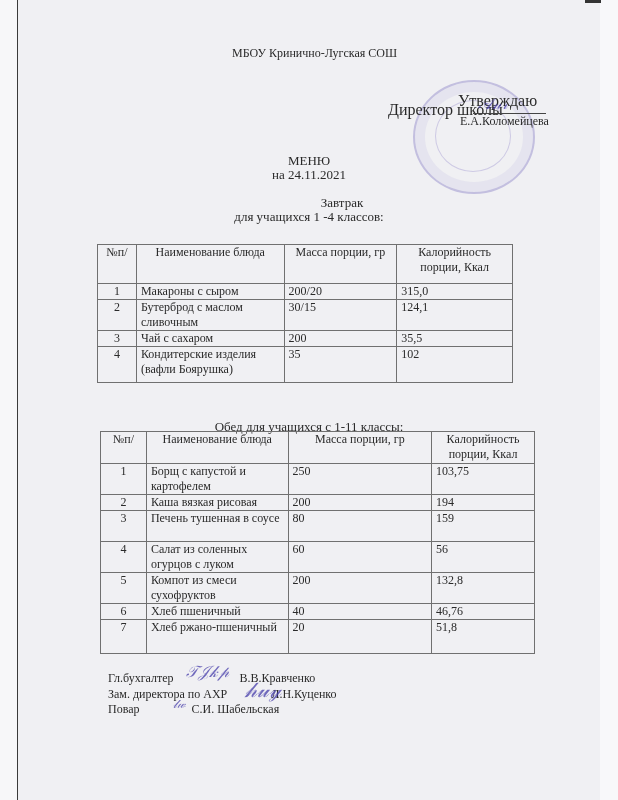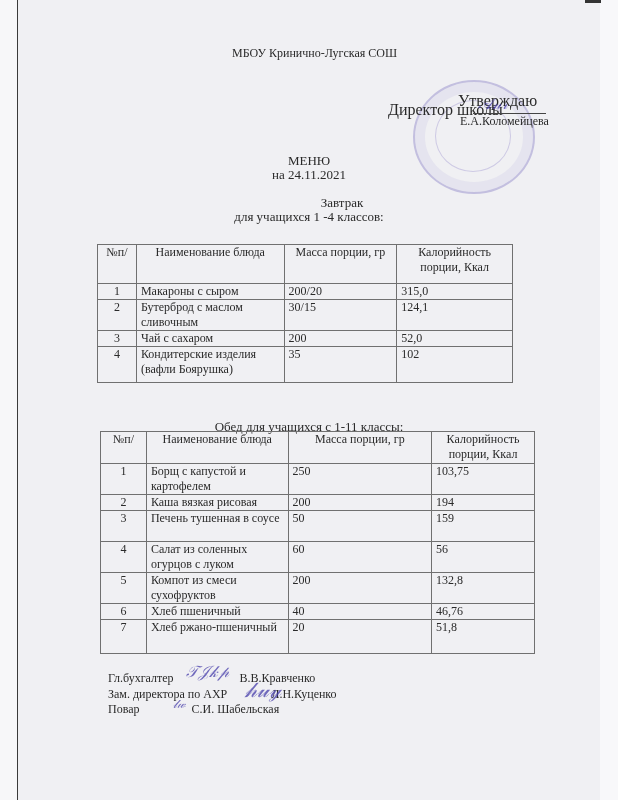--- a/index.html
+++ b/index.html
@@ -100,21 +100,21 @@
   <tr style="height:24px">
     <td class="c-num">2</td>
     <td>Бутерброд с маслом сливочным</td>
     <td class="c-val">30/15</td>
     <td class="c-val">124,1</td>
   </tr>
   <tr style="height:15px">
     <td class="c-num">3</td>
     <td>Чай с сахаром</td>
     <td class="c-val">200</td>
-    <td class="c-val">52,0</td>
+    <td class="c-val">35,5</td>
   </tr>
   <tr style="height:36px">
     <td class="c-num">4</td>
     <td>Кондитерские изделия (вафли Боярушка)</td>
     <td class="c-val">35</td>
     <td class="c-val">102</td>
   </tr>
 </tbody>
   </table>
 
@@ -142,21 +142,21 @@
   </tr>
   <tr style="height:15px">
     <td class="c-num">2</td>
     <td>Каша вязкая рисовая</td>
     <td class="c-val">200</td>
     <td class="c-val">194</td>
   </tr>
   <tr style="height:31px">
     <td class="c-num">3</td>
     <td>Печень тушенная в соусе</td>
-    <td class="c-val">50</td>
+    <td class="c-val">80</td>
     <td class="c-val">159</td>
   </tr>
   <tr style="height:31px">
     <td class="c-num">4</td>
     <td>Салат из соленных огурцов с луком</td>
     <td class="c-val">60</td>
     <td class="c-val">56</td>
   </tr>
   <tr style="height:30px">
     <td class="c-num">5</td>

